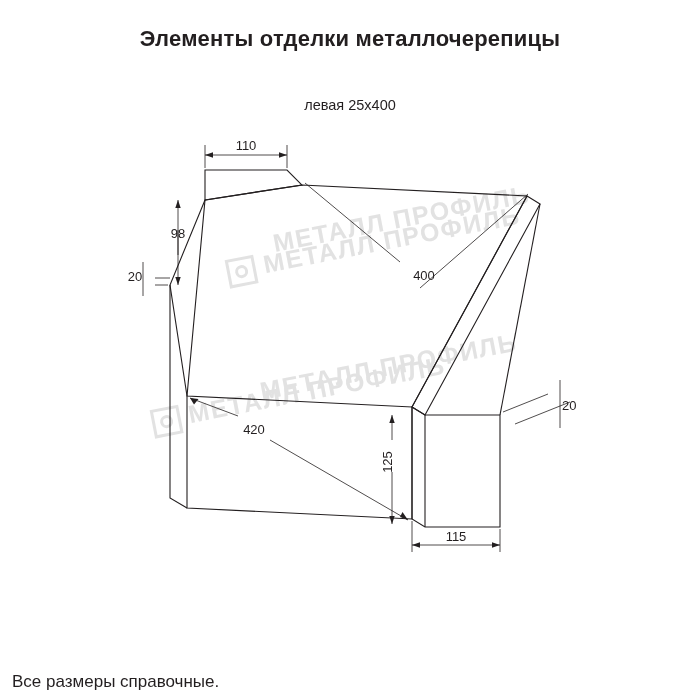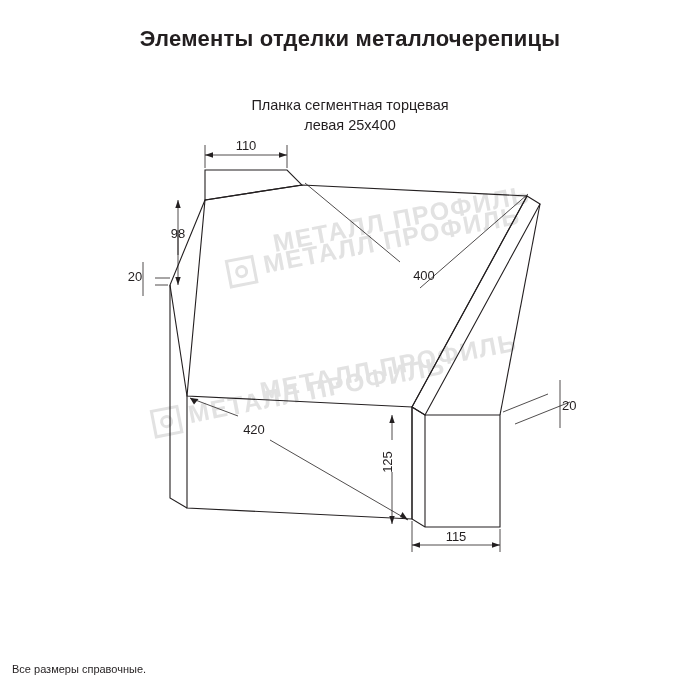--- a/index.html
+++ b/index.html
@@ -41,22 +41,22 @@
     line-height: 20px;
   }
   .drawing {
     position: absolute;
     top: 0;
     left: 0;
   }
   .footer {
     position: absolute;
     left: 12px;
-    bottom: 22px;
-    font-size: 11px;
+    bottom: 10px;
+    font-size: 17px;
     line-height: 17px;
   }
   .footer div {
     white-space: nowrap;
   }
   svg text {
     font-family: "Liberation Sans", sans-serif;
     fill: #231f20;
   }
   .dim-text {
@@ -71,21 +71,20 @@
   }
 </style>
 </head>
 <body>
 
 <div class="page">
 
   <div class="title">Элементы отделки металлочерепицы</div>
 
   <div class="subtitle">
-    <div>Планка сегментная торцевая</div>
     <div>левая 25х400</div>
   </div>
 
   <svg class="drawing" width="700" height="700" viewBox="0 0 700 700">
 
     <g class="wm">
       <g transform="translate(230,280) rotate(-11)">
         <rect x="0" y="-19" width="26" height="26" fill="none" stroke="#e2e2e2" stroke-width="3"></rect>
         <circle cx="13" cy="-6" r="5" fill="none" stroke="#e2e2e2" stroke-width="3"></circle>
         <text x="36" y="0">МЕТАЛЛ ПРОФИЛЬ</text>

